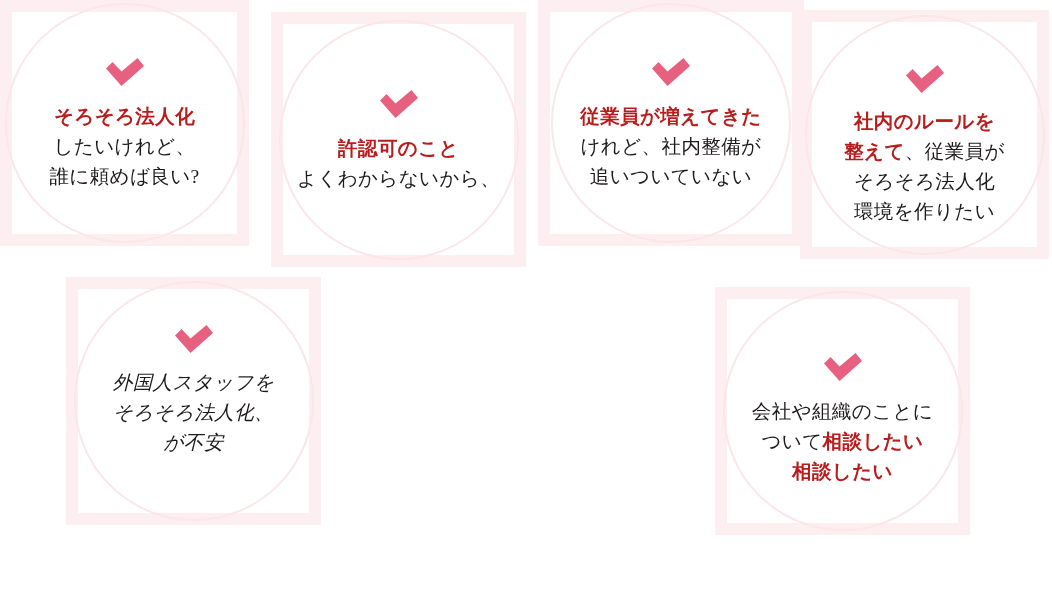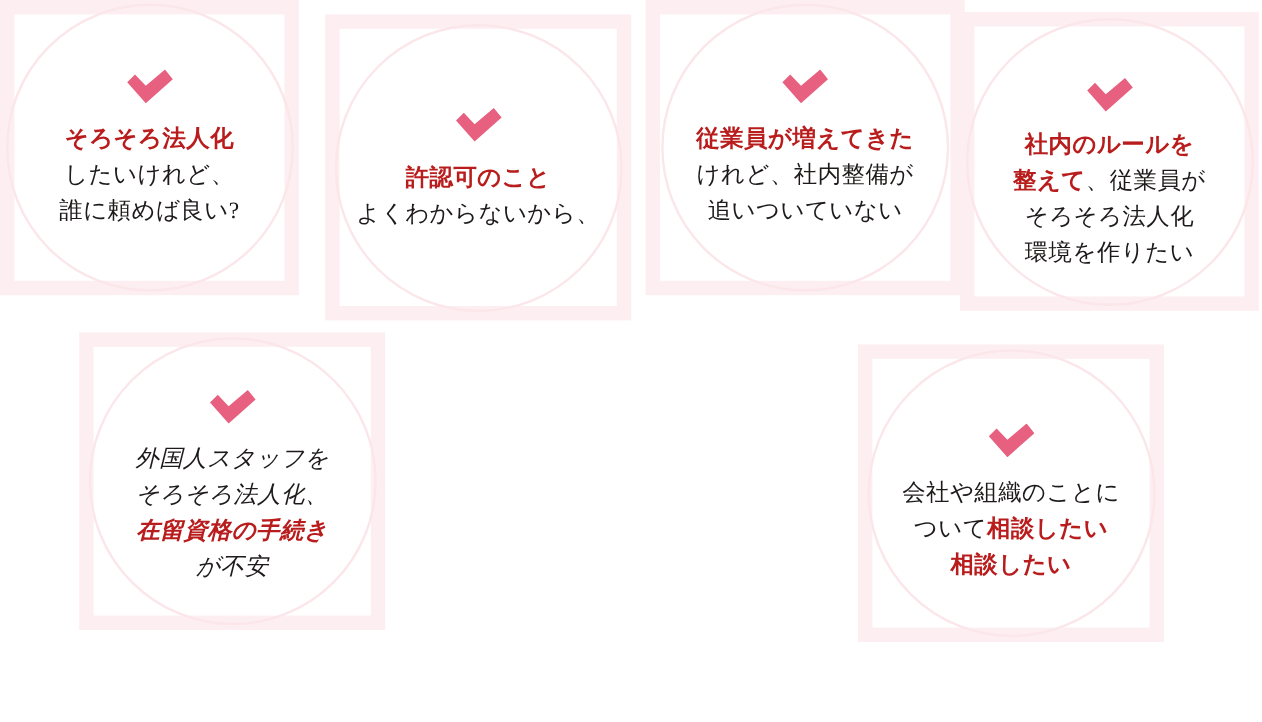--- a/index.html
+++ b/index.html
@@ -180,21 +180,21 @@
 
   <div class="card card-5">
     <div class="card-inner">
       <div class="card-circle"></div>
       <div class="card-content">
         <span class="check-icon">
           <svg viewBox="0 0 44 30" xmlns="http://www.w3.org/2000/svg" aria-hidden="true">
             <path d="M3 10.5 L9.5 4 L18.5 13.5 L34.5 0 L41 8 L18.5 28 Z" fill="#e8607f"></path>
           </svg>
         </span>
-        <p class="card-text"><span class="ln"><span>外国人スタッフを</span></span><span class="ln"><span>そろそろ法人化、</span></span><span class="ln"><span class="hl">在留資格の手続き</span></span><span class="ln"><span>が不安</span></span></p>
+        <p class="card-text"><span class="ln"><span>外国人スタッフを</span></span><span class="ln"><span>そろそろ法人化、</span></span><span class="ln"><span>が不安</span></span></p>
       </div>
     </div>
   </div>
 
   <div class="card card-6">
     <div class="card-inner">
       <div class="card-circle"></div>
       <div class="card-content">
         <span class="check-icon">
           <svg viewBox="0 0 44 30" xmlns="http://www.w3.org/2000/svg" aria-hidden="true">

